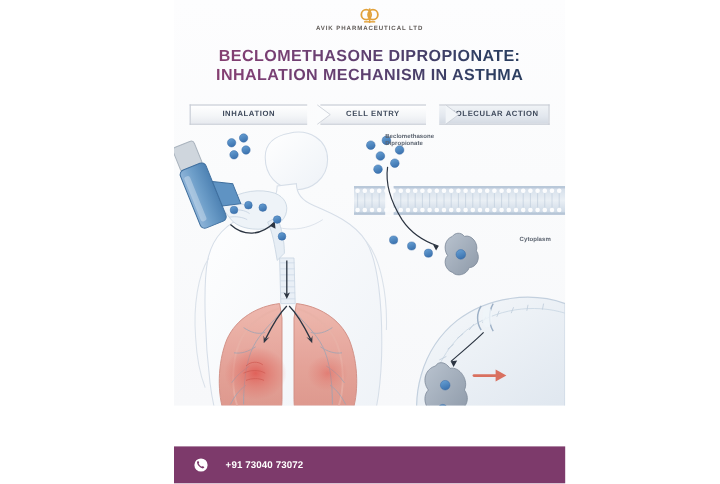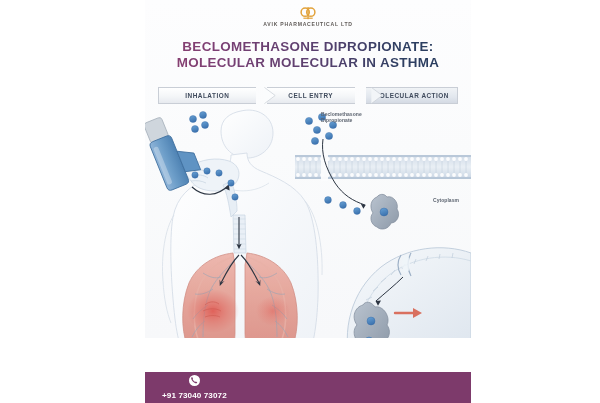--- a/index.html
+++ b/index.html
@@ -83,21 +83,21 @@
   }
   #lbl-drug     { left: 176px; top: 111px; width: 60px; text-align: left; }
   #lbl-cytoplasm{ left: 288px; top: 197px; width: 40px; text-align: left;}
 
   
   #footer {
     position: absolute; left: 145px; top: 372px; width: 326px; height: 31px;
     background: #7d3a6b;
     display: flex; align-items: center;
   }
-  .fitem { display: flex; align-items: center; gap: 5px; flex-direction: column; }
+  .fitem { display: flex; align-items: center; gap: 15px; }
   #fitem-phone { margin-left: 17px; }
   #fitem-web   { margin-left: 62px; }
   .ficon {
     width: 11px; height: 11px; border-radius: 50%;
     background: #ffffff; display: flex; align-items: center; justify-content: center;
     flex: 0 0 auto;
   }
   .ficon.hollow { background: transparent; }
   .ftext {
     font-size: 8.1px; color: #ffffff; font-weight: 600; letter-spacing: 0.1px;
@@ -119,21 +119,21 @@
           <circle cx="15.8" cy="6.2" r="4.1"></circle>
         </g>
         <rect x="12.4" y="1.0" width="1.3" height="12.2" fill="#e2a23b"></rect>
         <rect x="8.4" y="11.6" width="9.3" height="1.2" fill="#e2a23b"></rect>
       </svg>
       <div id="logo-text">AVIK PHARMACEUTICAL LTD</div>
     </div>
 
     <div id="title-wrap">
       <div class="title-line">BECLOMETHASONE DIPROPIONATE:</div>
-      <div class="title-line">MOLECULAR MOLECULAR IN ASTHMA</div>
+      <div class="title-line">INHALATION MECHANISM IN ASTHMA</div>
     </div>
 
     <div id="steps">
       <div class="step s1">
         <span>INHALATION</span>
       </div>
       <div class="step s2">
         <span>CELL ENTRY</span>
       </div>
       <div class="step s3">

